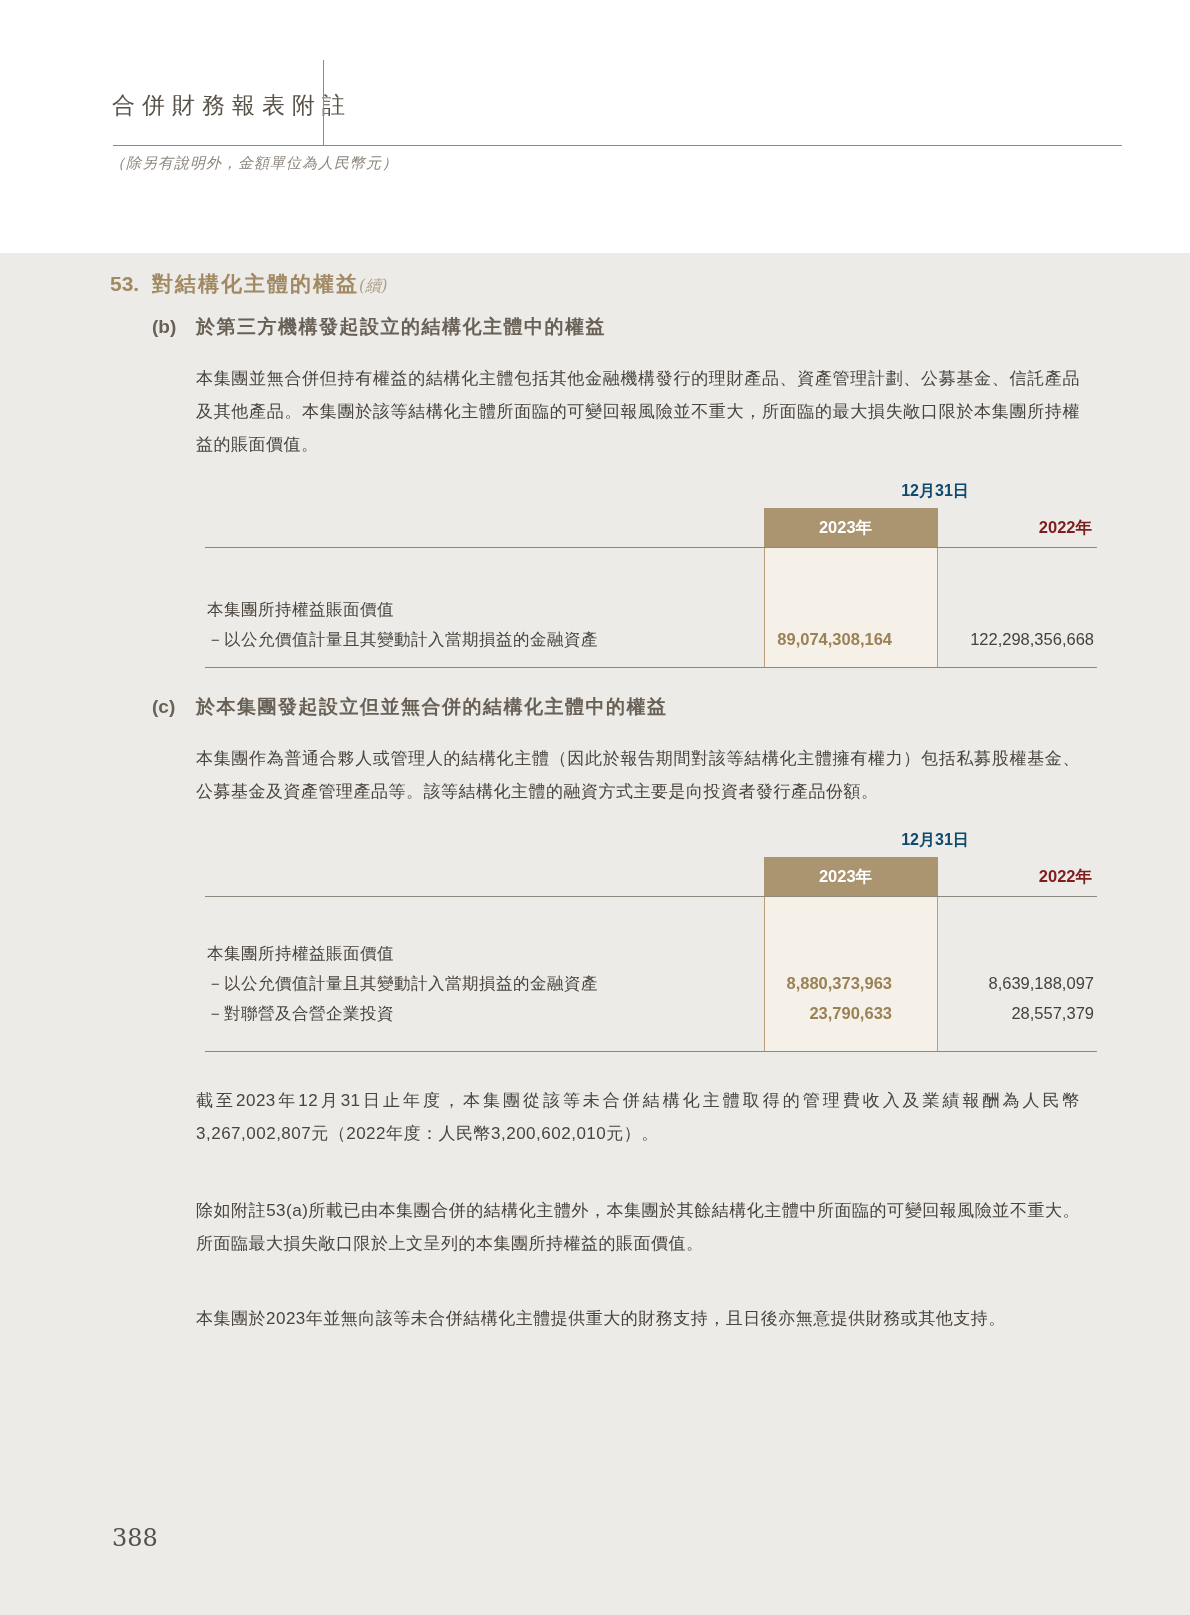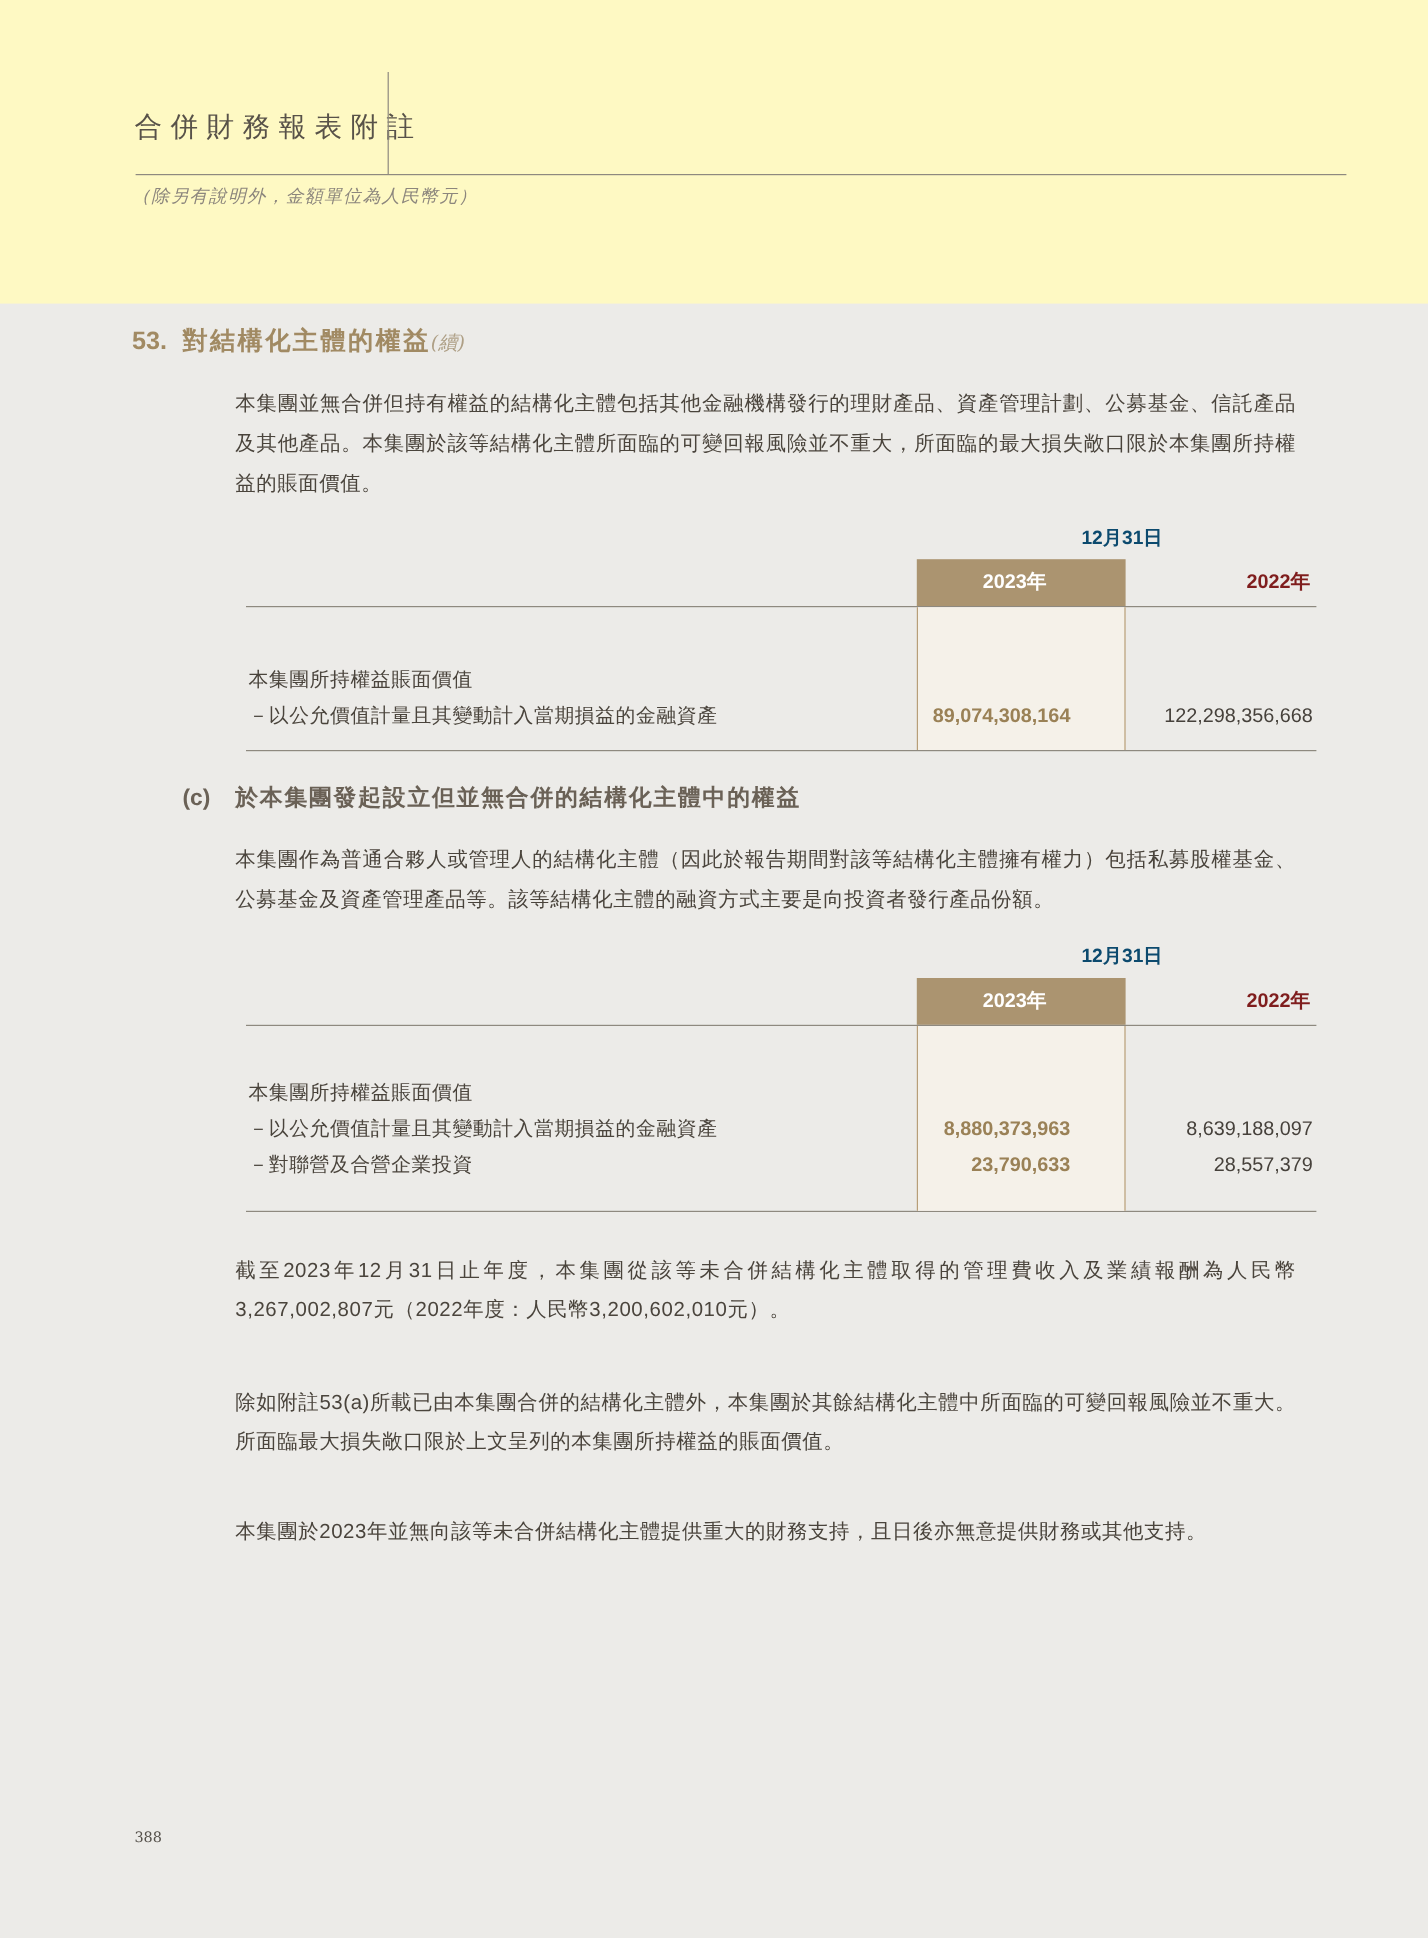--- a/index.html
+++ b/index.html
@@ -5,21 +5,21 @@
   html,body{margin:0;padding:0;}
   body{
     width:1190px;height:1615px;
     background:#ECEBE8;
     font-family:"Liberation Sans",sans-serif;
     -webkit-font-smoothing:antialiased;
   }
   .page{position:relative;width:1190px;height:1615px;background:#ECEBE8;overflow:hidden;}
 
   
-  .header-band{position:absolute;top:0;left:0;width:1190px;height:253px;background:#fef9c3;}
+  .header-band{position:absolute;top:0;left:0;width:1190px;height:253px;background:#ffffff;}
   .doc-title{
     position:absolute;left:112px;top:90px;
     font-family:"DejaVu Serif","Liberation Serif",serif;
     font-size:23px;letter-spacing:7px;color:#585249;white-space:nowrap;
   }
   .v-rule{position:absolute;left:323px;top:60px;width:1px;height:85px;background:#8E897F;}
   .h-rule{position:absolute;left:113px;top:145px;width:1009px;height:1px;background:#8E897F;}
   .doc-note{
     position:absolute;left:110px;top:154px;
     font-family:"DejaVu Serif","Liberation Serif",serif;
@@ -74,41 +74,44 @@
     background:#F5F1E9;border-left:1px solid #B79E78;border-right:1px solid #B79E78;
   }
   .trow{position:relative;height:30px;line-height:30px;font-size:16.5px;}
   .t-label{position:relative;z-index:1;padding-left:2px;color:#4A443C;letter-spacing:0.5px;white-space:nowrap;}
   .t-v2023{position:absolute;z-index:1;top:0;left:526px;width:161px;text-align:right;font-weight:bold;color:#9A8156;}
   .t-v2022{position:absolute;z-index:1;top:0;right:3px;text-align:right;color:#46413B;}
 
   .page-num{
     position:absolute;left:112px;top:1524px;
     font-family:"DejaVu Serif","Liberation Serif",serif;
-    font-size:12px;color:#54504A;
+    font-size:24px;color:#54504A;
   }
 </style>
 </head>
 <body>
 
 <div class="page">
 
   <div class="header-band">
     <div class="doc-title">合併財務報表附註</div>
     <div class="v-rule"></div>
     <div class="h-rule"></div>
     <div class="doc-note">（除另有說明外，金額單位為人民幣元）</div>
   </div>
 
   <div class="content">
 
     <div class="sec-heading">
       <span class="sec-num">53.</span><span class="sec-title">對結構化主體的權益</span><span class="sec-cont">(續)</span>
     </div>
 
+    <div class="sub-heading">
+      <span class="sub-label">(b)</span><span class="sub-title">於第三方機構發起設立的結構化主體中的權益</span>
+    </div>
 
     <p class="para">本集團並無合併但持有權益的結構化主體包括其他金融機構發行的理財產品、資產管理計劃、公募基金、信託產品及其他產品。本集團於該等結構化主體所面臨的可變回報風險並不重大，所面臨的最大損失敞口限於本集團所持權益的賬面價值。</p>
 
     <div class="fin-table t1">
       <div class="date-head">12月31日</div>
       <div class="head-row">
         <div class="h2023">2023年</div>
         <div class="h2022">2022年</div>
       </div>
       <div class="tbody">

